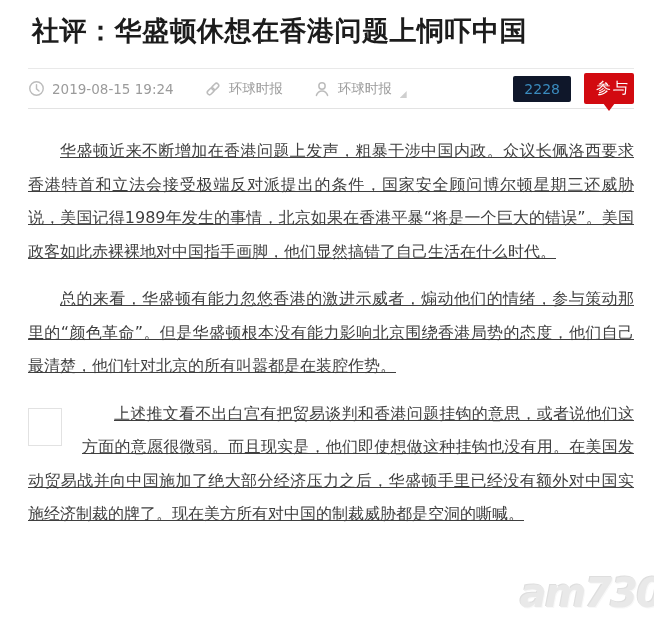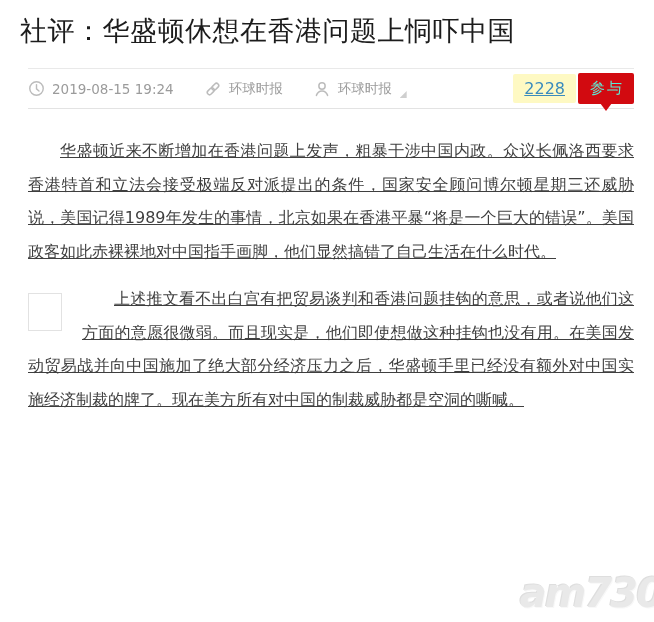--- a/index.html
+++ b/index.html
@@ -12,24 +12,24 @@
     font-family: "DejaVu Sans", "Liberation Sans", sans-serif;
   }
   .page {
     width: 654px;
     height: 622px;
     position: relative;
     overflow: hidden;
   }
   
   .headline {
-    padding: 14px 20px 0 20px;
+    padding: 14px 20px 0 32px;
     font-size: 27px;
     line-height: 34px;
-    font-weight: 400;
+    font-weight: 700;
     color: #1c1c1c;
     letter-spacing: 0.5px;
     white-space: nowrap;
   }
   
   .meta-bar {
     margin: 20px 20px 0 28px;
     height: 41px;
     border-top: 1px solid #e9e9e9;
     border-bottom: 1px solid #e3e3e3;
@@ -43,36 +43,35 @@
   .meta-item .ico { display: inline-flex; margin-right: 7px; }
   .meta-item svg { display: block; }
   .caret-grip {
     width: 7px; height: 7px;
     margin-left: 8px; margin-top: 12px;
     background: #cfcfcf;
     clip-path: polygon(100% 0, 100% 100%, 0 100%);
   }
   .meta-right { margin-left: auto; display: flex; align-items: center; }
   .count-badge {
-    background: #fef9c3;
+    background: #0f172a;
     color: #3a8bbe;
-    font-size: 16px;
+    font-size: 14px;
     padding: 5px 11px;
     border-radius: 2px;
     cursor: pointer;
-    text-decoration: underline;
   }
   .join-btn {
     position: relative;
-    margin-left: 2px;
+    margin-left: 13px;
     background: #d20a10;
-    color: #5eead4;
+    color: #ffffff;
     font-size: 15px;
     letter-spacing: 2px;
-    padding: 6px 10px 6px 12px;
+    padding: 6px 4px 6px 12px;
     border: none;
     border-radius: 2px;
     cursor: pointer;
     font-family: inherit;
   }
   .join-btn::after {
     content: "";
     position: absolute;
     left: 50%;
     bottom: -7px;
@@ -161,20 +160,21 @@
 
     <div class="meta-right">
       <span class="count-badge">2228</span>
       <button class="join-btn">参与</button>
     </div>
 
   </div>
 
   <div class="article">
     <p class="para">华盛顿近来不断增加在香港问题上发声，粗暴干涉中国内政。众议长佩洛西要求香港特首和立法会接受极端反对派提出的条件，国家安全顾问博尔顿星期三还威胁说，美国记得1989年发生的事情，北京如果在香港平暴“将是一个巨大的错误”。美国政客如此赤裸裸地对中国指手画脚，他们显然搞错了自己生活在什么时代。</p>
+    <p class="para">总的来看，华盛顿有能力忽悠香港的激进示威者，煽动他们的情绪，参与策动那里的“颜色革命”。但是华盛顿根本没有能力影响北京围绕香港局势的态度，他们自己最清楚，他们针对北京的所有叫嚣都是在装腔作势。</p>
     <div>
       <div class="thumb-box"></div>
       <p class="para">上述推文看不出白宫有把贸易谈判和香港问题挂钩的意思，或者说他们这方面的意愿很微弱。而且现实是，他们即使想做这种挂钩也没有用。在美国发动贸易战并向中国施加了绝大部分经济压力之后，华盛顿手里已经没有额外对中国实施经济制裁的牌了。现在美方所有对中国的制裁威胁都是空洞的嘶喊。</p>
     </div>
   </div>
 
   <div class="watermark">am730</div>
 
 </div>
 

